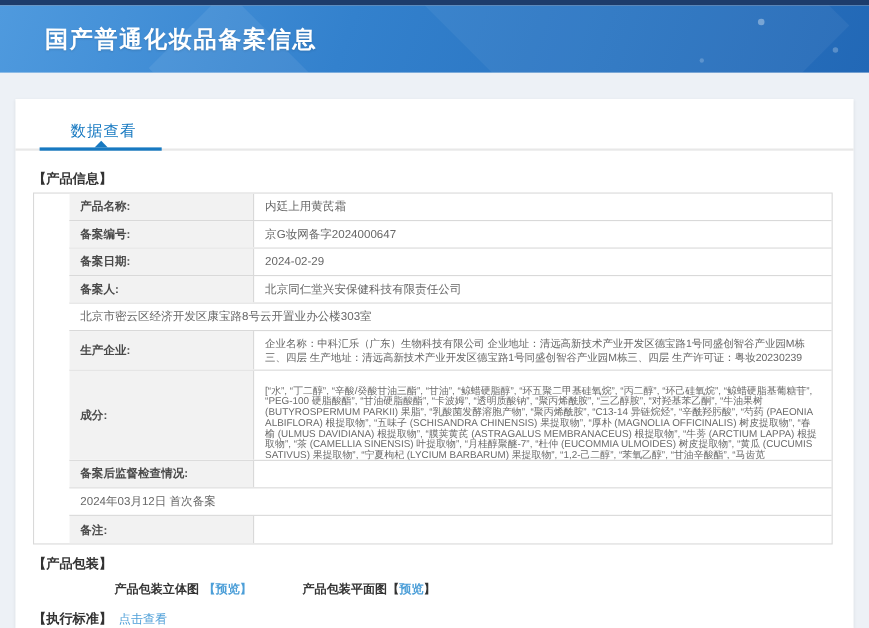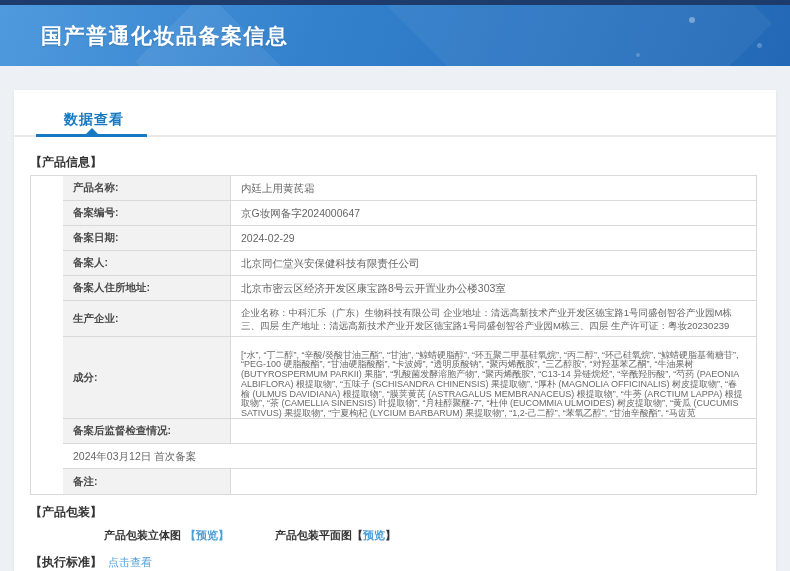--- a/index.html
+++ b/index.html
@@ -23,21 +23,21 @@
     letter-spacing:1.5px; padding:17px 0 0 16px;
     text-shadow:0 1px 2px rgba(0,0,0,0.15); }
 
   
   .card { position:absolute; left:14px; top:90px; width:762px; height:481px;
     background:#fff; box-shadow:0 1px 3px rgba(0,0,0,0.08); }
 
   
   .tabbar { height:47px; border-bottom:2px solid #e8e8e8; position:relative; }
   .tab { position:absolute; left:50px; top:21px; color:#1779c1;
-    font-size:14px; font-weight:bold; letter-spacing:1px; cursor:pointer; }
+    font-size:14px; font-weight:normal; letter-spacing:1px; cursor:pointer; }
   .tab-underline { position:absolute; left:22px; bottom:-2px; width:111px; height:3px;
     background:#1779c1; }
   .tab-caret { position:absolute; left:72px; bottom:1px; width:0; height:0;
     border-left:6px solid transparent; border-right:6px solid transparent;
     border-bottom:6px solid #1779c1; }
 
   .card-body { padding:0 16px; }
   .section-title { font-size:12px; font-weight:bold; color:#333; }
   .sec-product { margin-top:17px; }
 
@@ -106,21 +106,20 @@
       </div>
       <div class="row">
         <div class="cell-label">备案日期:</div>
         <div class="cell-value">2024-02-29</div>
       </div>
       <div class="row">
         <div class="cell-label">备案人:</div>
         <div class="cell-value">北京同仁堂兴安保健科技有限责任公司</div>
       </div>
       <div class="row">
-        <div class="cell-label">备案人住所地址:</div>
         <div class="cell-value">北京市密云区经济开发区康宝路8号云开置业办公楼303室</div>
       </div>
       <div class="row row-company">
         <div class="cell-label">生产企业:</div>
         <div class="cell-value">企业名称：中科汇乐（广东）生物科技有限公司 企业地址：清远高新技术产业开发区德宝路1号同盛创智谷产业园M栋三、四层 生产地址：清远高新技术产业开发区德宝路1号同盛创智谷产业园M栋三、四层 生产许可证：粤妆20230239</div>
       </div>
       <div class="row row-ingredients">
         <div class="cell-label">成分:</div>
         <div class="cell-value">[“水”, “丁二醇”, “辛酸/癸酸甘油三酯”, “甘油”, “鲸蜡硬脂醇”, “环五聚二甲基硅氧烷”, “丙二醇”, “环己硅氧烷”, “鲸蜡硬脂基葡糖苷”, “PEG-100 硬脂酸酯”, “甘油硬脂酸酯”, “卡波姆”, “透明质酸钠”, “聚丙烯酰胺”, “三乙醇胺”, “对羟基苯乙酮”, “牛油果树 (BUTYROSPERMUM PARKII) 果脂”, “乳酸菌发酵溶胞产物”, “聚丙烯酰胺”, “C13-14 异链烷烃”, “辛酰羟肟酸”, “芍药 (PAEONIA ALBIFLORA) 根提取物”, “五味子 (SCHISANDRA CHINENSIS) 果提取物”, “厚朴 (MAGNOLIA OFFICINALIS) 树皮提取物”, “春榆 (ULMUS DAVIDIANA) 根提取物”, “膜荚黄芪 (ASTRAGALUS MEMBRANACEUS) 根提取物”, “牛蒡 (ARCTIUM LAPPA) 根提取物”, “茶 (CAMELLIA SINENSIS) 叶提取物”, “月桂醇聚醚-7”, “杜仲 (EUCOMMIA ULMOIDES) 树皮提取物”, “黄瓜 (CUCUMIS SATIVUS) 果提取物”, “宁夏枸杞 (LYCIUM BARBARUM) 果提取物”, “1,2-己二醇”, “苯氧乙醇”, “甘油辛酸酯”, “马齿苋 (PORTULACA OLERACEA) 提取物”]</div>
       </div>

